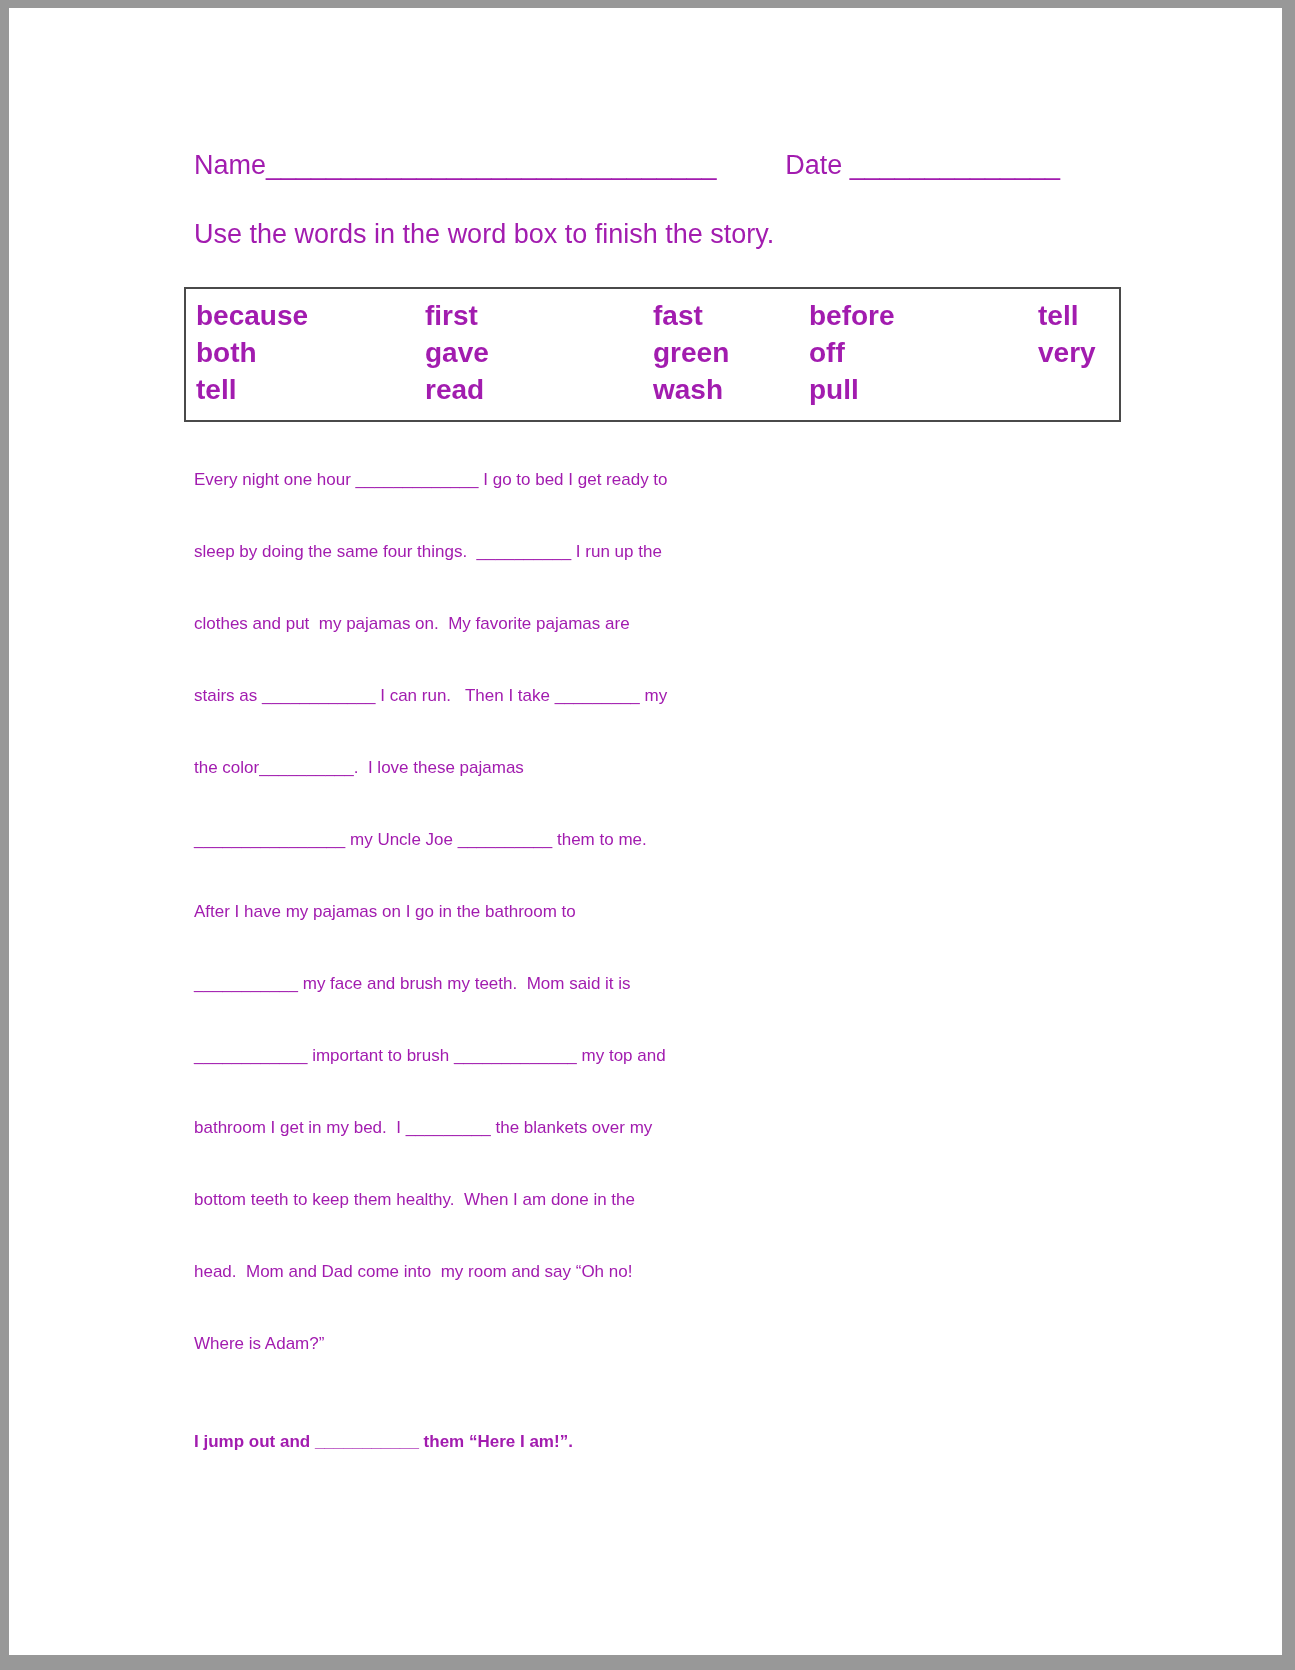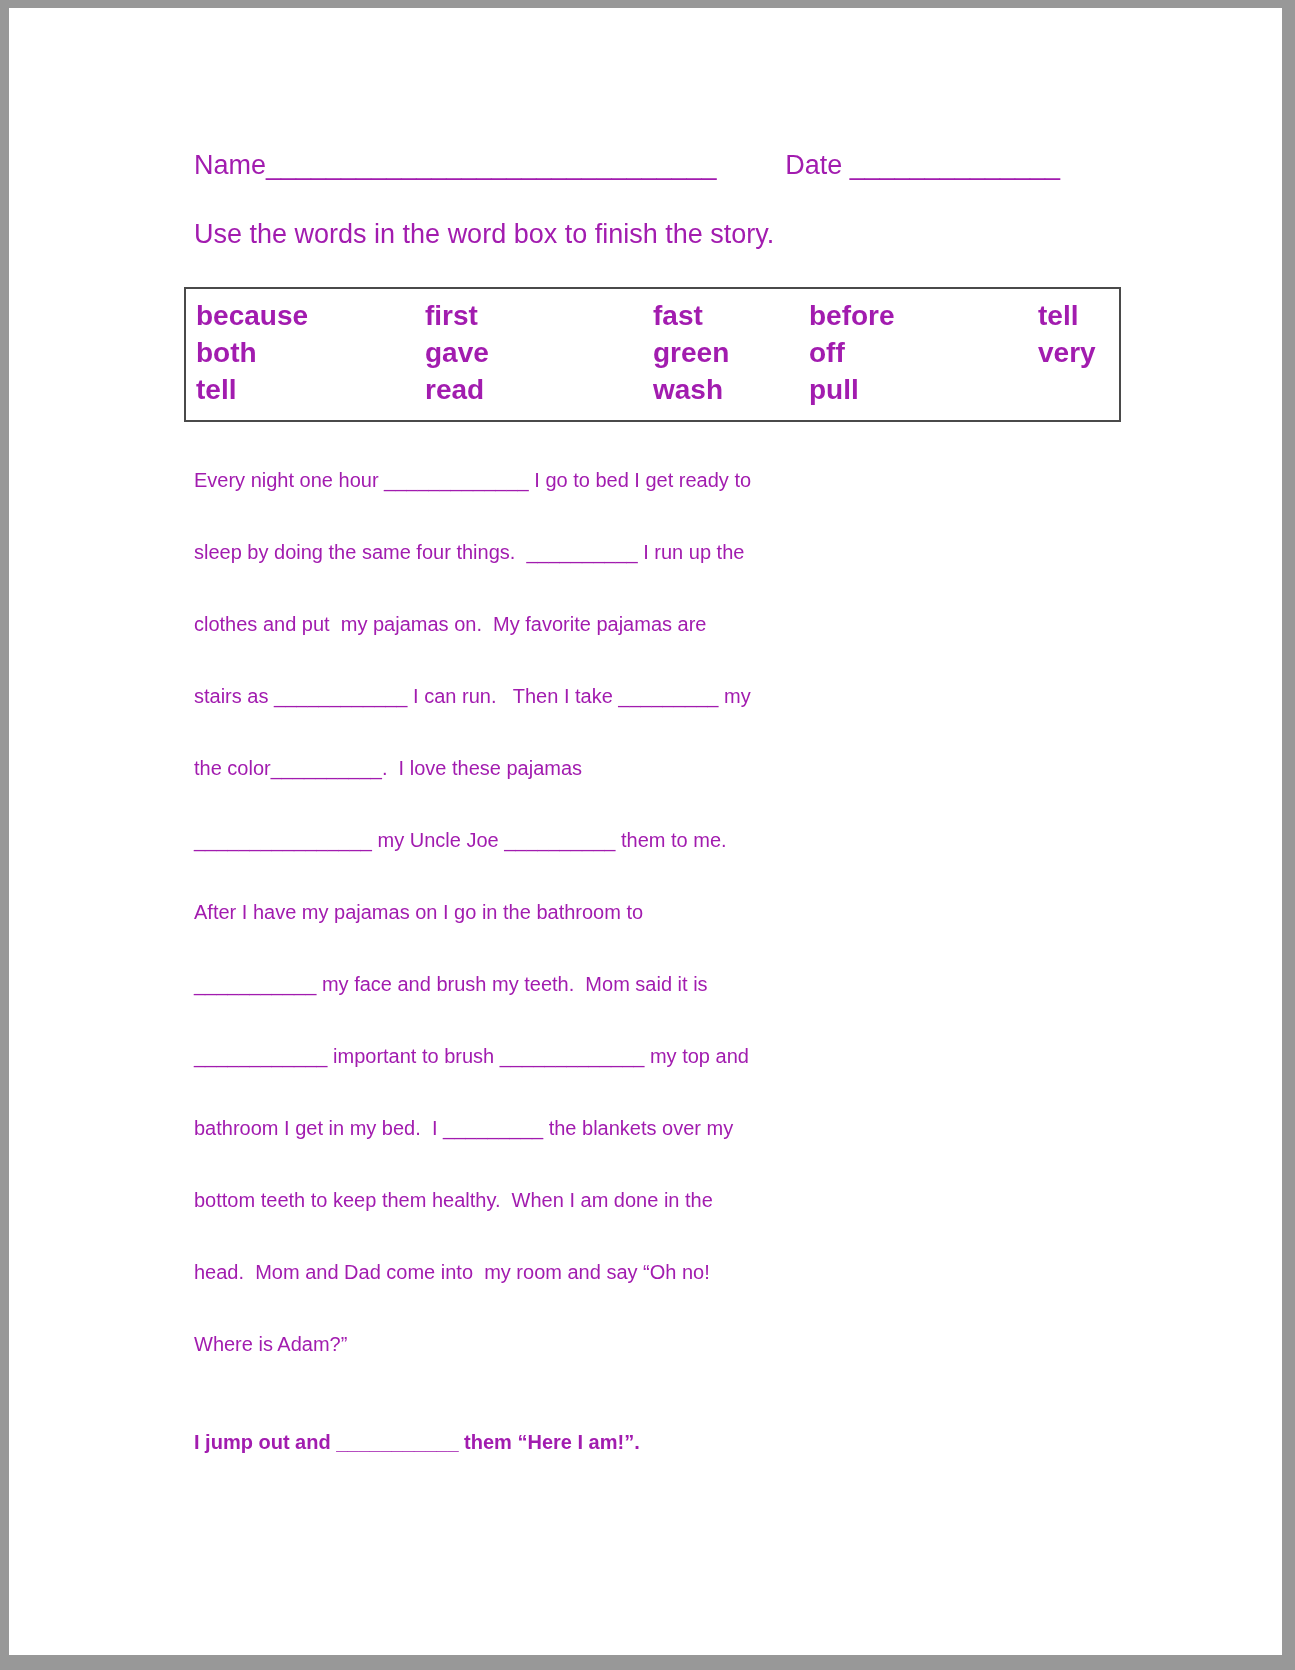--- a/index.html
+++ b/index.html
@@ -53,21 +53,21 @@
     font-weight: bold;
     font-size: 28px;
     line-height: 37px;
     white-space: pre;
   }
   .story {
     margin-top: 42px;
   }
   .story p {
     margin: 4px 0 40px 0;
-    font-size: 20px;
+    font-size: 17px;
     line-height: 32px;
     white-space: pre;
   }
   .story p.gap-before {
     margin-top: 66px;
     font-weight: bold;
   }
 </style>
 </head>
 <body>

